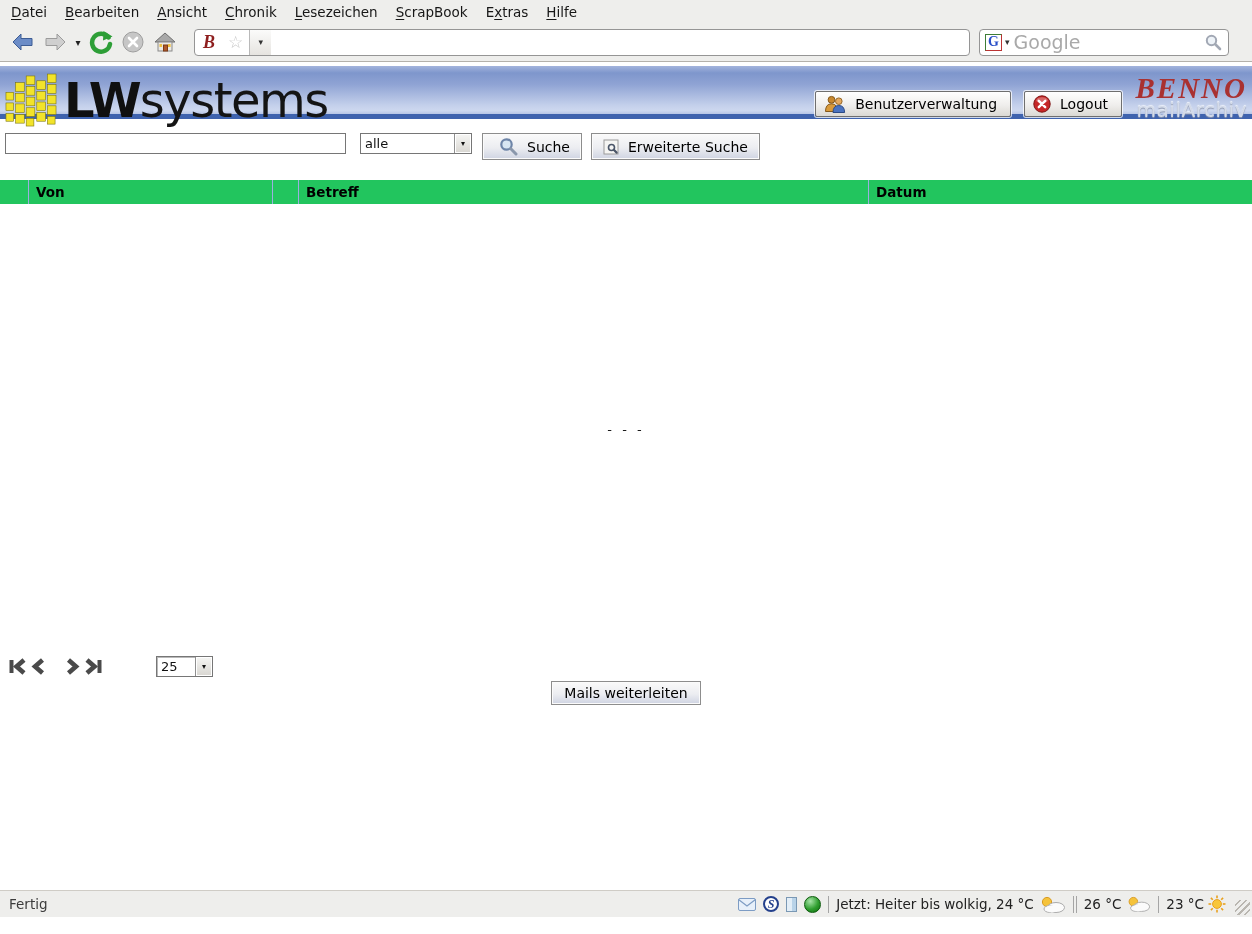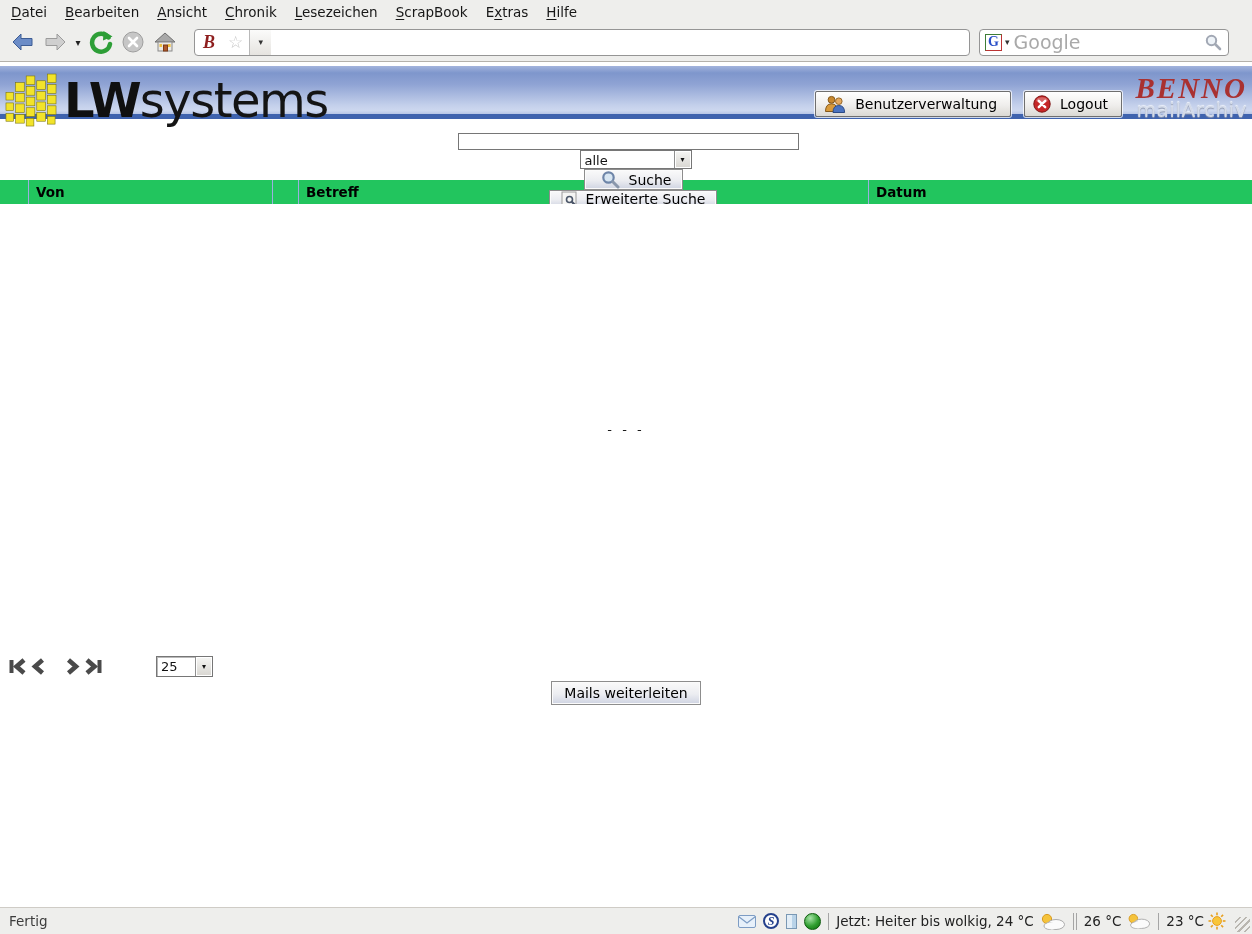--- a/index.html
+++ b/index.html
@@ -92,21 +92,21 @@
   .benno-top {
     font-family: "Liberation Serif", serif; font-style: italic; font-weight: bold;
     font-size: 29px; color: #a93131; letter-spacing: 2px;
   }
   .benno-bottom {
     font-size: 20px; color: #d4dbe9; letter-spacing: .5px; margin-top: -3px;
     text-shadow: 0 1px 1px #8d96ac, 0 -1px 1px #eef2fa;
   }
 
   
-  .search-row { padding: 14px 0 0 5px; height: 41px; display: flex; align-items: center; flex-direction: column; }
+  .search-row { padding: 14px 0 0 5px; height: 41px; display: flex; align-items: flex-start; }
   .query-input { width: 341px; height: 21px; border: 1px solid #767676; font-size: 13px; padding: 0 4px; font-family: inherit; }
   .fake-select {
     display: flex; align-items: stretch; height: 21px; border: 1px solid #767676;
     background: #fff; margin-left: 14px; width: 112px; cursor: default;
   }
   .fs-value { flex: 1; font-size: 13px; padding: 2px 0 0 4px; overflow: hidden; }
   .fs-btn {
     width: 17px; background: linear-gradient(#f6f6f4, #d8d6d1);
     border-left: 1px solid #8f8f8f; box-shadow: inset 0 0 0 1px #fff;
     display: flex; align-items: center; justify-content: center; font-size: 8px; color: #111;
@@ -141,21 +141,21 @@
   .pager-row { height: 24px; display: flex; align-items: center; padding-left: 8px; }
   .pg-btn { border: none; background: transparent; padding: 0; margin-right: 3px; display: flex; }
   .pg-gap { width: 16px; }
   .pager-select { margin-left: 50px; width: 57px; box-shadow: inset 1px 1px 0 #b9b9b9; }
 
   .forward-row { margin-top: 3px; text-align: center; }
   .btn-forward { height: 24px; padding: 0 12px; }
 
   
   .statusbar {
-    position: absolute; bottom: 0; left: 0; width: 100%; height: 27px;
+    position: absolute; bottom: 17px; left: 0; width: 100%; height: 27px;
     background: #eeeeec; border-top: 1px solid #cfccc6;
     display: flex; align-items: center; font-size: 13.5px; color: #222;
   }
   .sb-left { padding-left: 9px; flex: 1; color: #3c3c3c; }
   .sb-right { display: flex; align-items: center; gap: 7px; padding-right: 26px; }
   .sb-sep { width: 1px; height: 17px; background: #a5a5a5; }
   .sb-sep-d { width: 4px; height: 17px; border-left: 1px solid #a5a5a5; border-right: 1px solid #a5a5a5; }
   .s-icon {
     width: 16px; height: 16px; border-radius: 50%; border: 2px solid #24408c;
     color: #24408c; background: #fdfdfd; font-family: "Liberation Serif", serif;

